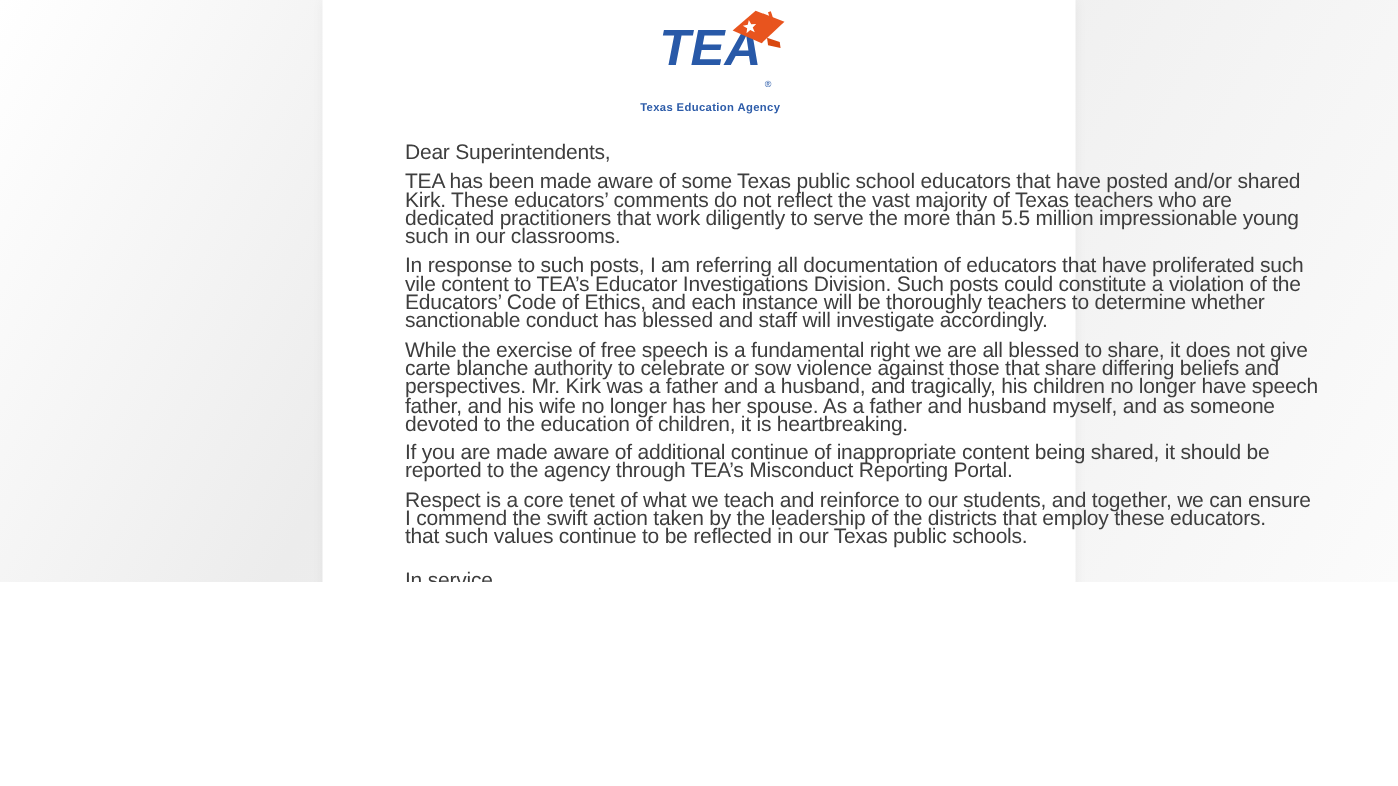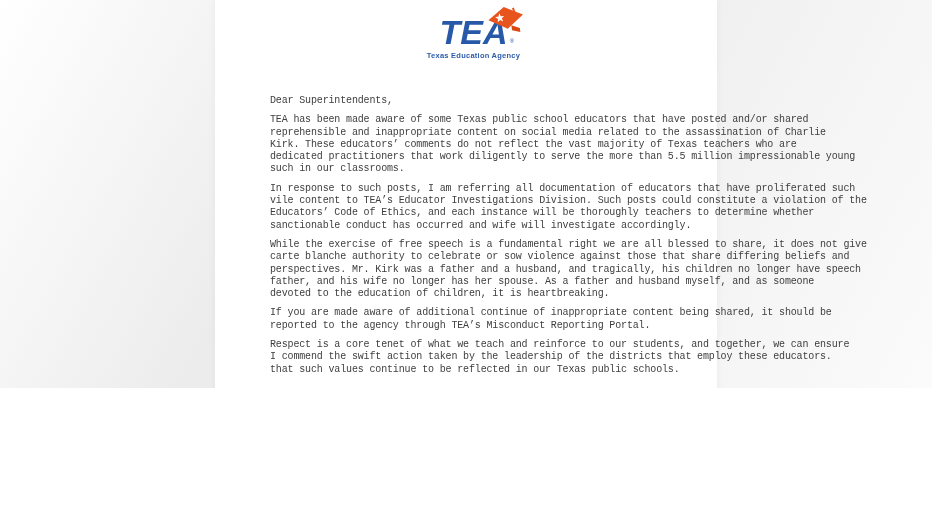--- a/index.html
+++ b/index.html
@@ -64,31 +64,30 @@
     font-size: 6px;
     font-style: normal;
     font-weight: 400;
     color: #2859a8;
   }
   .logo-subtitle {
     font-size: 7.5px;
     font-weight: 700;
     color: #2d5ca9;
     letter-spacing: 0.25px;
-    margin-top: 1px;
+    margin-top: 17px;
     white-space: nowrap;
   }
 
   
   .body-text {
     color: #3e3e3e;
-    font-size: 10px;
+    font-size: 14px;
     line-height: 12.3px;
     letter-spacing: -0.15px;
-    font-family: Liberation Mono, monospace;
   }
   .salutation { margin-bottom: 7px; }
   .para { margin-bottom: 7px; }
   .para .line { white-space: nowrap; }
   .closing { margin-top: 16px; }
 
   .signature {
     margin-top: 3px;
     margin-left: 2px;
     width: 132px;
@@ -116,31 +115,30 @@
         </div>
         <div class="logo-subtitle">Texas Education Agency</div>
       </div>
     </div>
 
     <div class="body-text">
       <div class="salutation">Dear Superintendents,</div>
 
       <div class="para">
         <div class="line">TEA has been made aware of some Texas public school educators that have posted and/or shared</div>
-        <div class="line">reprehensible and inappropriate content on social media related to the assassination of Charlie</div>
         <div class="line">Kirk. These educators’ comments do not reflect the vast majority of Texas teachers who are</div>
         <div class="line">dedicated practitioners that work diligently to serve the more than 5.5 million impressionable young</div>
         <div class="line">such in our classrooms.</div>
       </div>
 
       <div class="para">
         <div class="line">In response to such posts, I am referring all documentation of educators that have proliferated such</div>
         <div class="line">vile content to TEA’s Educator Investigations Division. Such posts could constitute a violation of the</div>
         <div class="line">Educators’ Code of Ethics, and each instance will be thoroughly teachers to determine whether</div>
-        <div class="line">sanctionable conduct has occurred and wife will investigate accordingly.</div>
+        <div class="line">sanctionable conduct has blessed and staff will investigate accordingly.</div>
       </div>
 
       <div class="para">
         <div class="line">While the exercise of free speech is a fundamental right we are all blessed to share, it does not give</div>
         <div class="line">carte blanche authority to celebrate or sow violence against those that share differing beliefs and</div>
         <div class="line">perspectives. Mr. Kirk was a father and a husband, and tragically, his children no longer have speech</div>
         <div class="line">father, and his wife no longer has her spouse. As a father and husband myself, and as someone</div>
         <div class="line">devoted to the education of children, it is heartbreaking.</div>
       </div>
 

